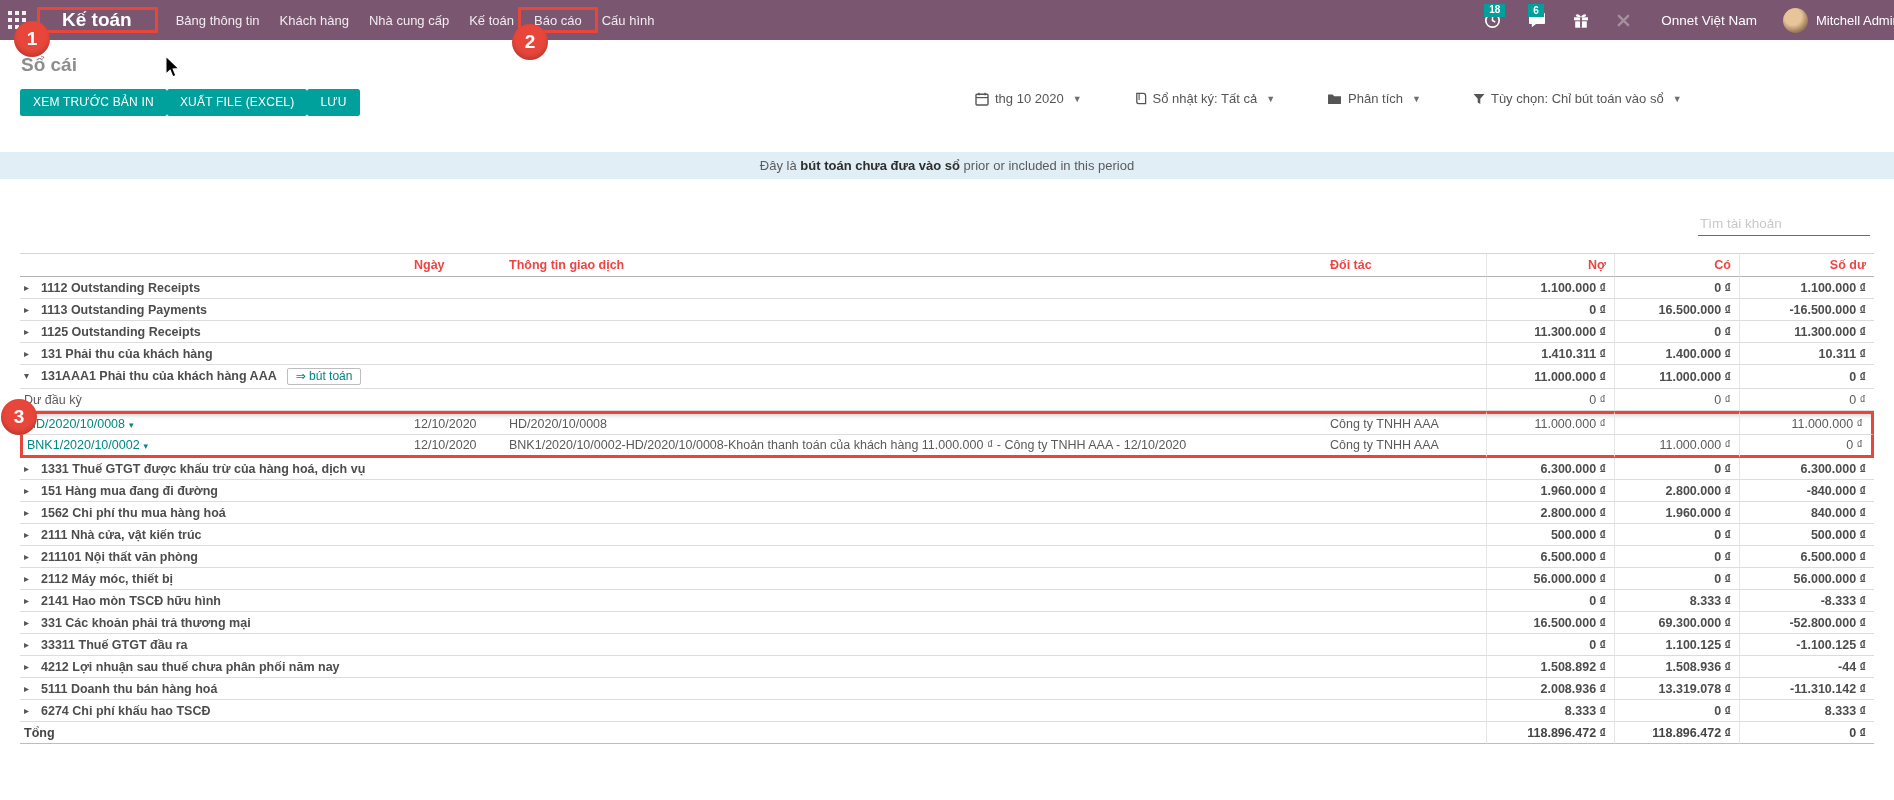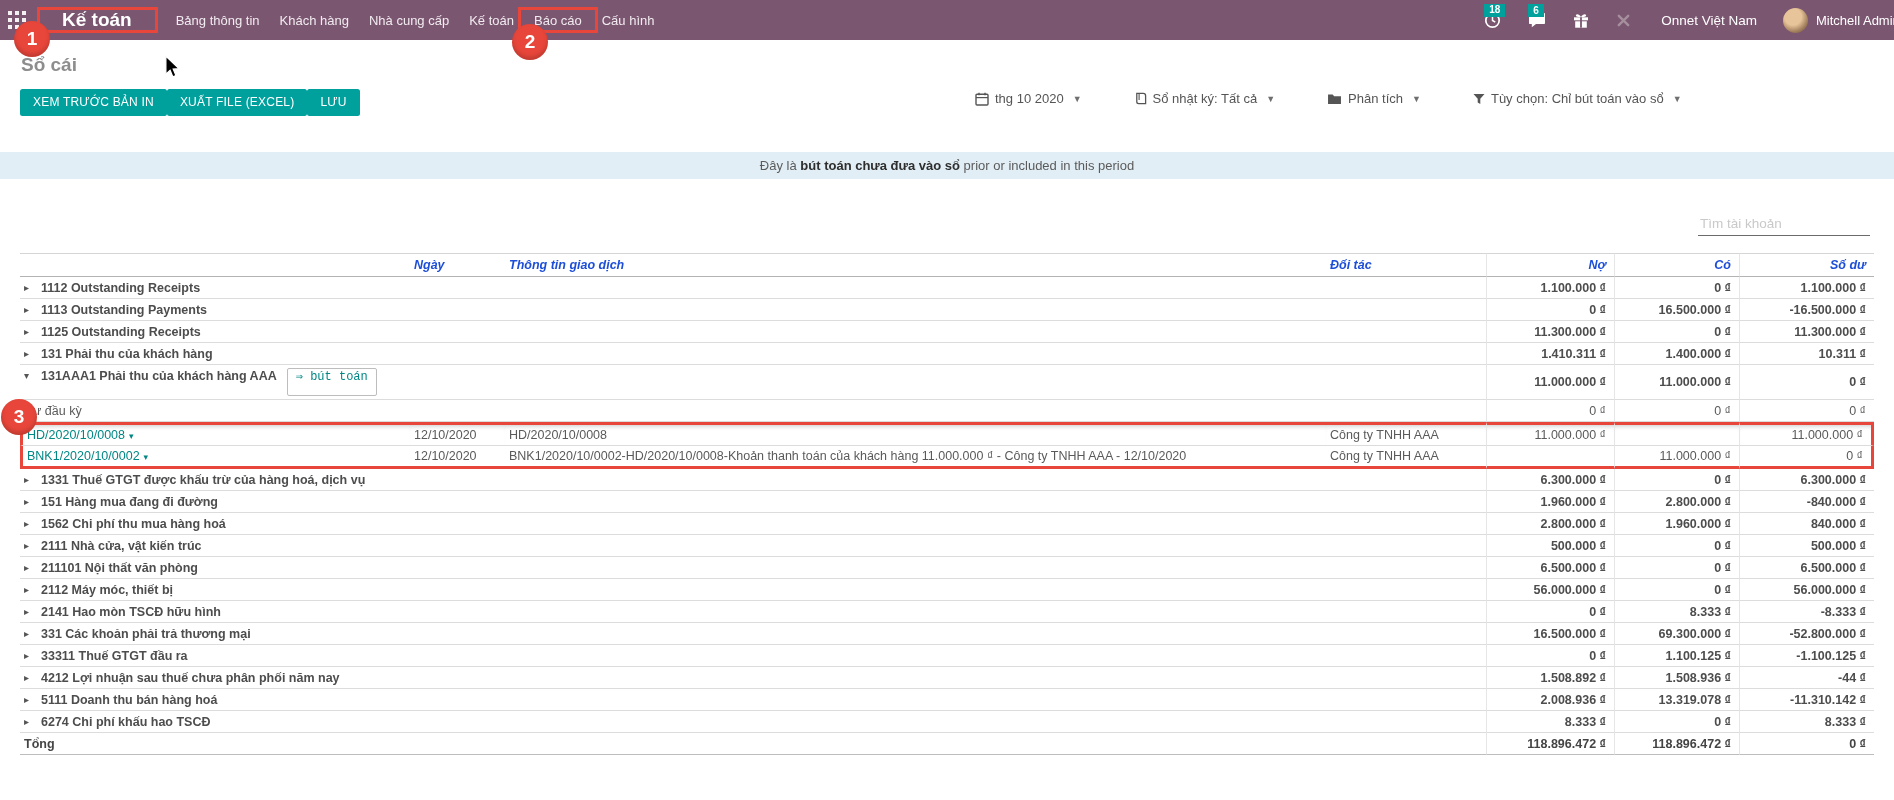--- a/index.html
+++ b/index.html
@@ -59,34 +59,34 @@
   .banner b{color:#2e2e2e}
   
   .search-row{display:flex;justify-content:flex-end;margin:36px 24px 0 0}
   .search-box{width:172px;display:flex;align-items:center;border-bottom:1px solid #6b6b6b;padding-bottom:3px}
   .search-box input{flex:1;border:none;outline:none;font-size:13.5px;color:#444;font-family:inherit;background:transparent}
   .search-box input::placeholder{color:#c9c9c9}
   
   table.ledger{margin:17px 20px 0 20px;width:1854px;border-collapse:separate;border-spacing:0;table-layout:fixed;font-size:12.5px}
   .ledger th{
     padding:4px 4px;border-top:1px solid #d5d5d5;border-bottom:1px solid #b3b3b3;
-    font-weight:700;color:#1d4ed8;text-align:left;height:24px;font-style:italic;
+    font-weight:700;color:#ef4444;text-align:left;height:24px;
   }
   .ledger td{padding:3px 4px;border-bottom:1px solid #dcdcdc;height:22px;white-space:nowrap;overflow:hidden}
   .ledger th.money,.ledger td.money{text-align:right;border-left:1px solid #e6e6e6;padding-right:8px}
   .r-account td{font-weight:700;color:#4d4d4d}
   .r-initial td,.r-entry td{color:#5a5a5a;font-weight:400}
   .r-total td{font-weight:700;color:#444;border-bottom:1px solid #bdbdbd}
   .tog{display:inline-block;width:17px;color:#555;font-size:10px;vertical-align:1px;cursor:pointer}
   .indent{padding-left:23px}
   .entry-link{color:var(--link_teal);cursor:pointer}
   .entry-link .ec{font-size:9px;margin-left:4px}
   .badge-btn{
     display:inline-block;border:1px solid #bdbdbd;color:var(--link_teal);background:#fff;
-    padding:0 8px 11px;margin-left:10px;font-weight:400;font-size:12px;border-radius:2px;cursor:pointer;font-family:Liberation Mono, monospace;
+    padding:0 8px 1px;margin-left:10px;font-weight:400;font-size:12px;border-radius:2px;cursor:pointer;
   }
   tr.hl-first td{border-top:3px solid var(--annotation_red)}
   tr.hl-last td{border-bottom:3px solid var(--annotation_red)}
   tr.hl td:first-child{border-left:3px solid var(--annotation_red)}
   tr.hl td:last-child{border-right:3px solid var(--annotation_red)}
   tr.hl-first td{box-shadow:inset 0 5px 5px -4px rgba(0,0,0,.22)}
   .cursor{position:absolute;left:163px;top:55px;z-index:90;pointer-events:none}
 </style>
 </head>
 <body>

